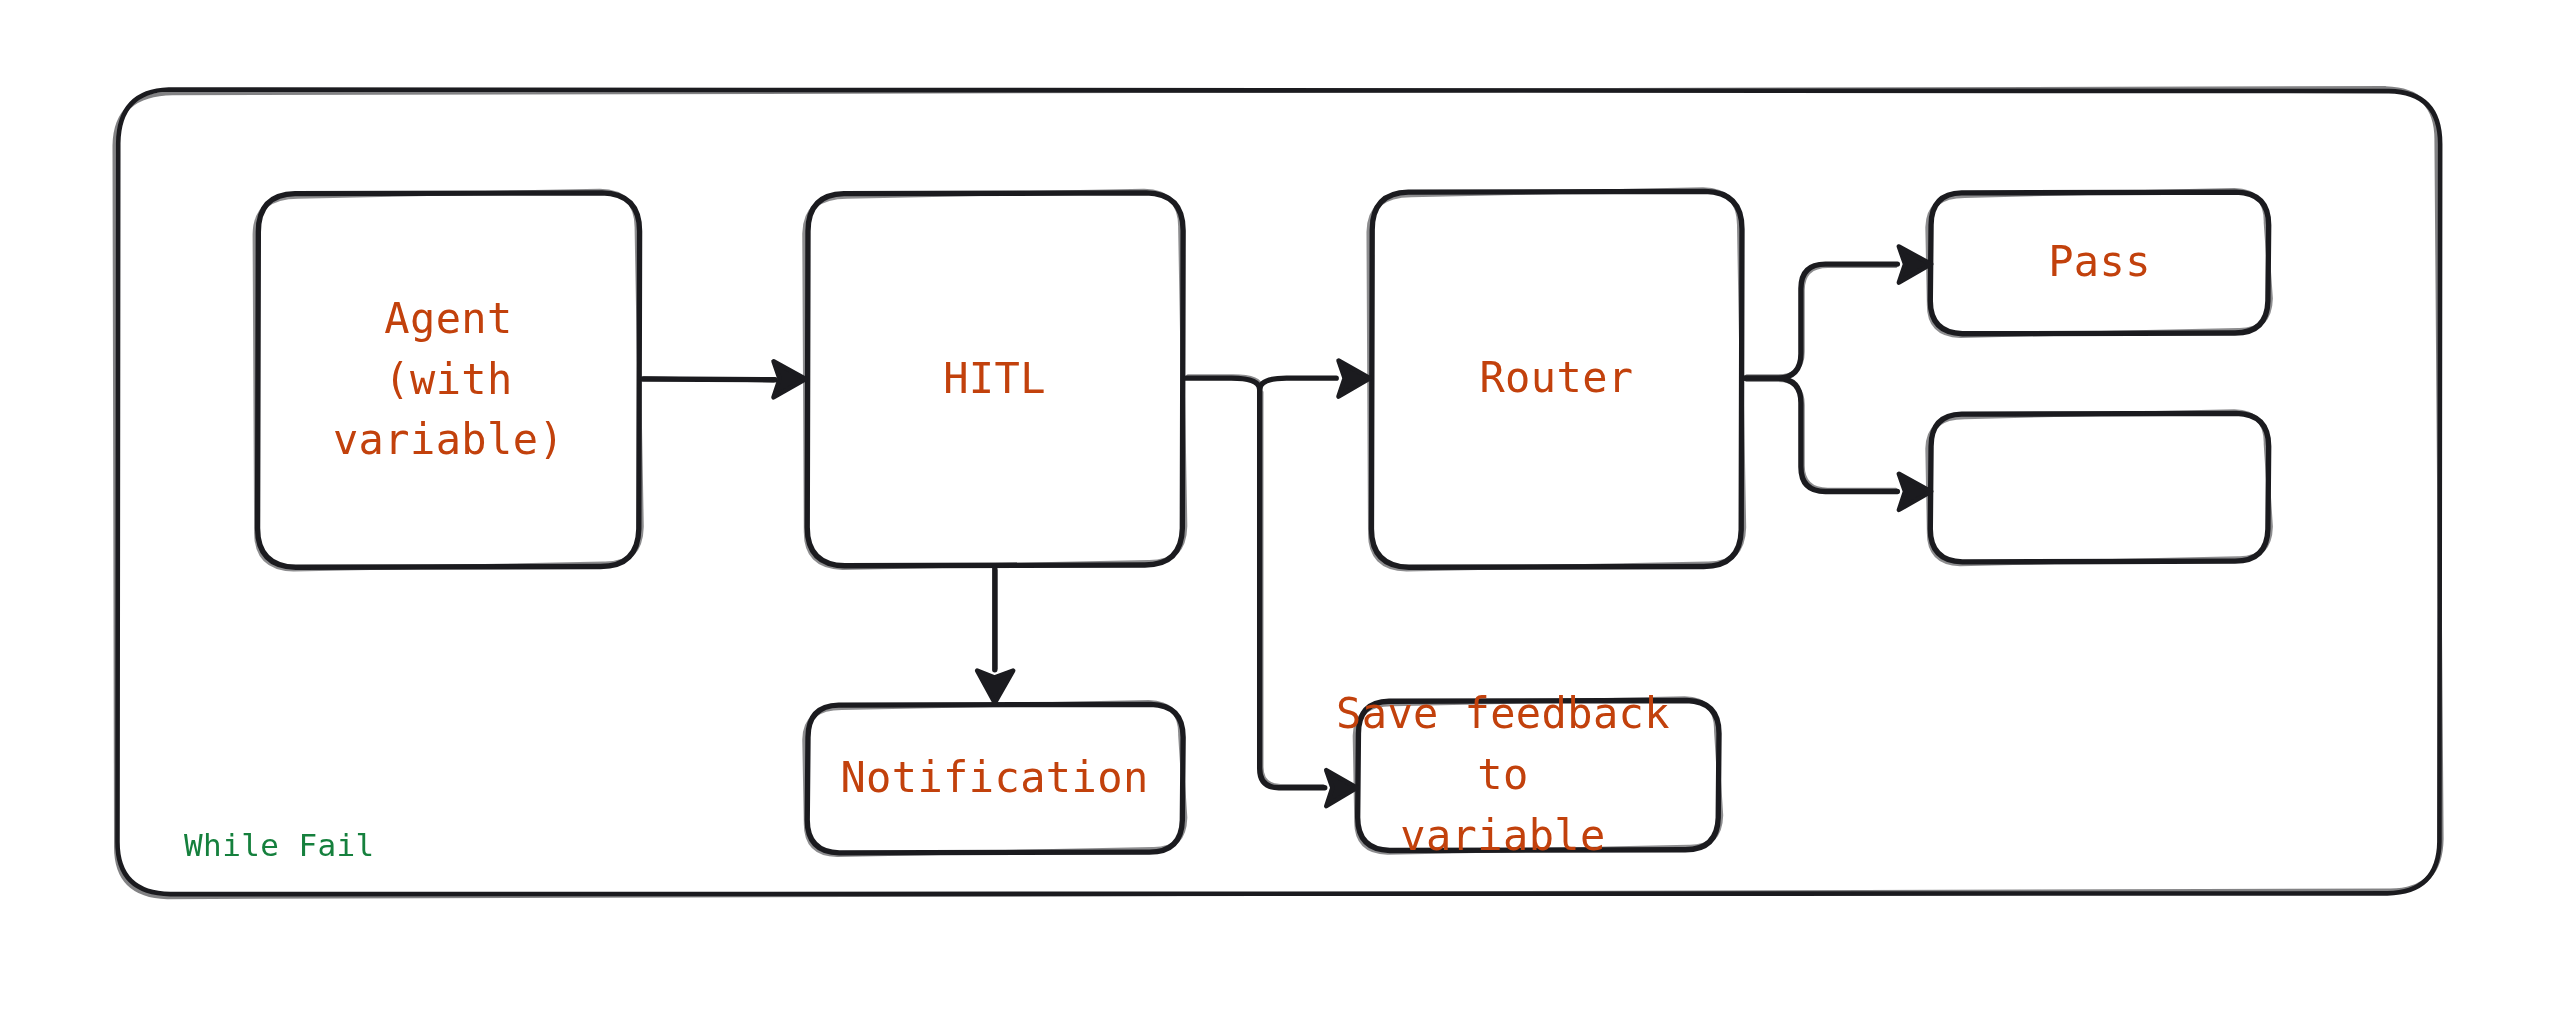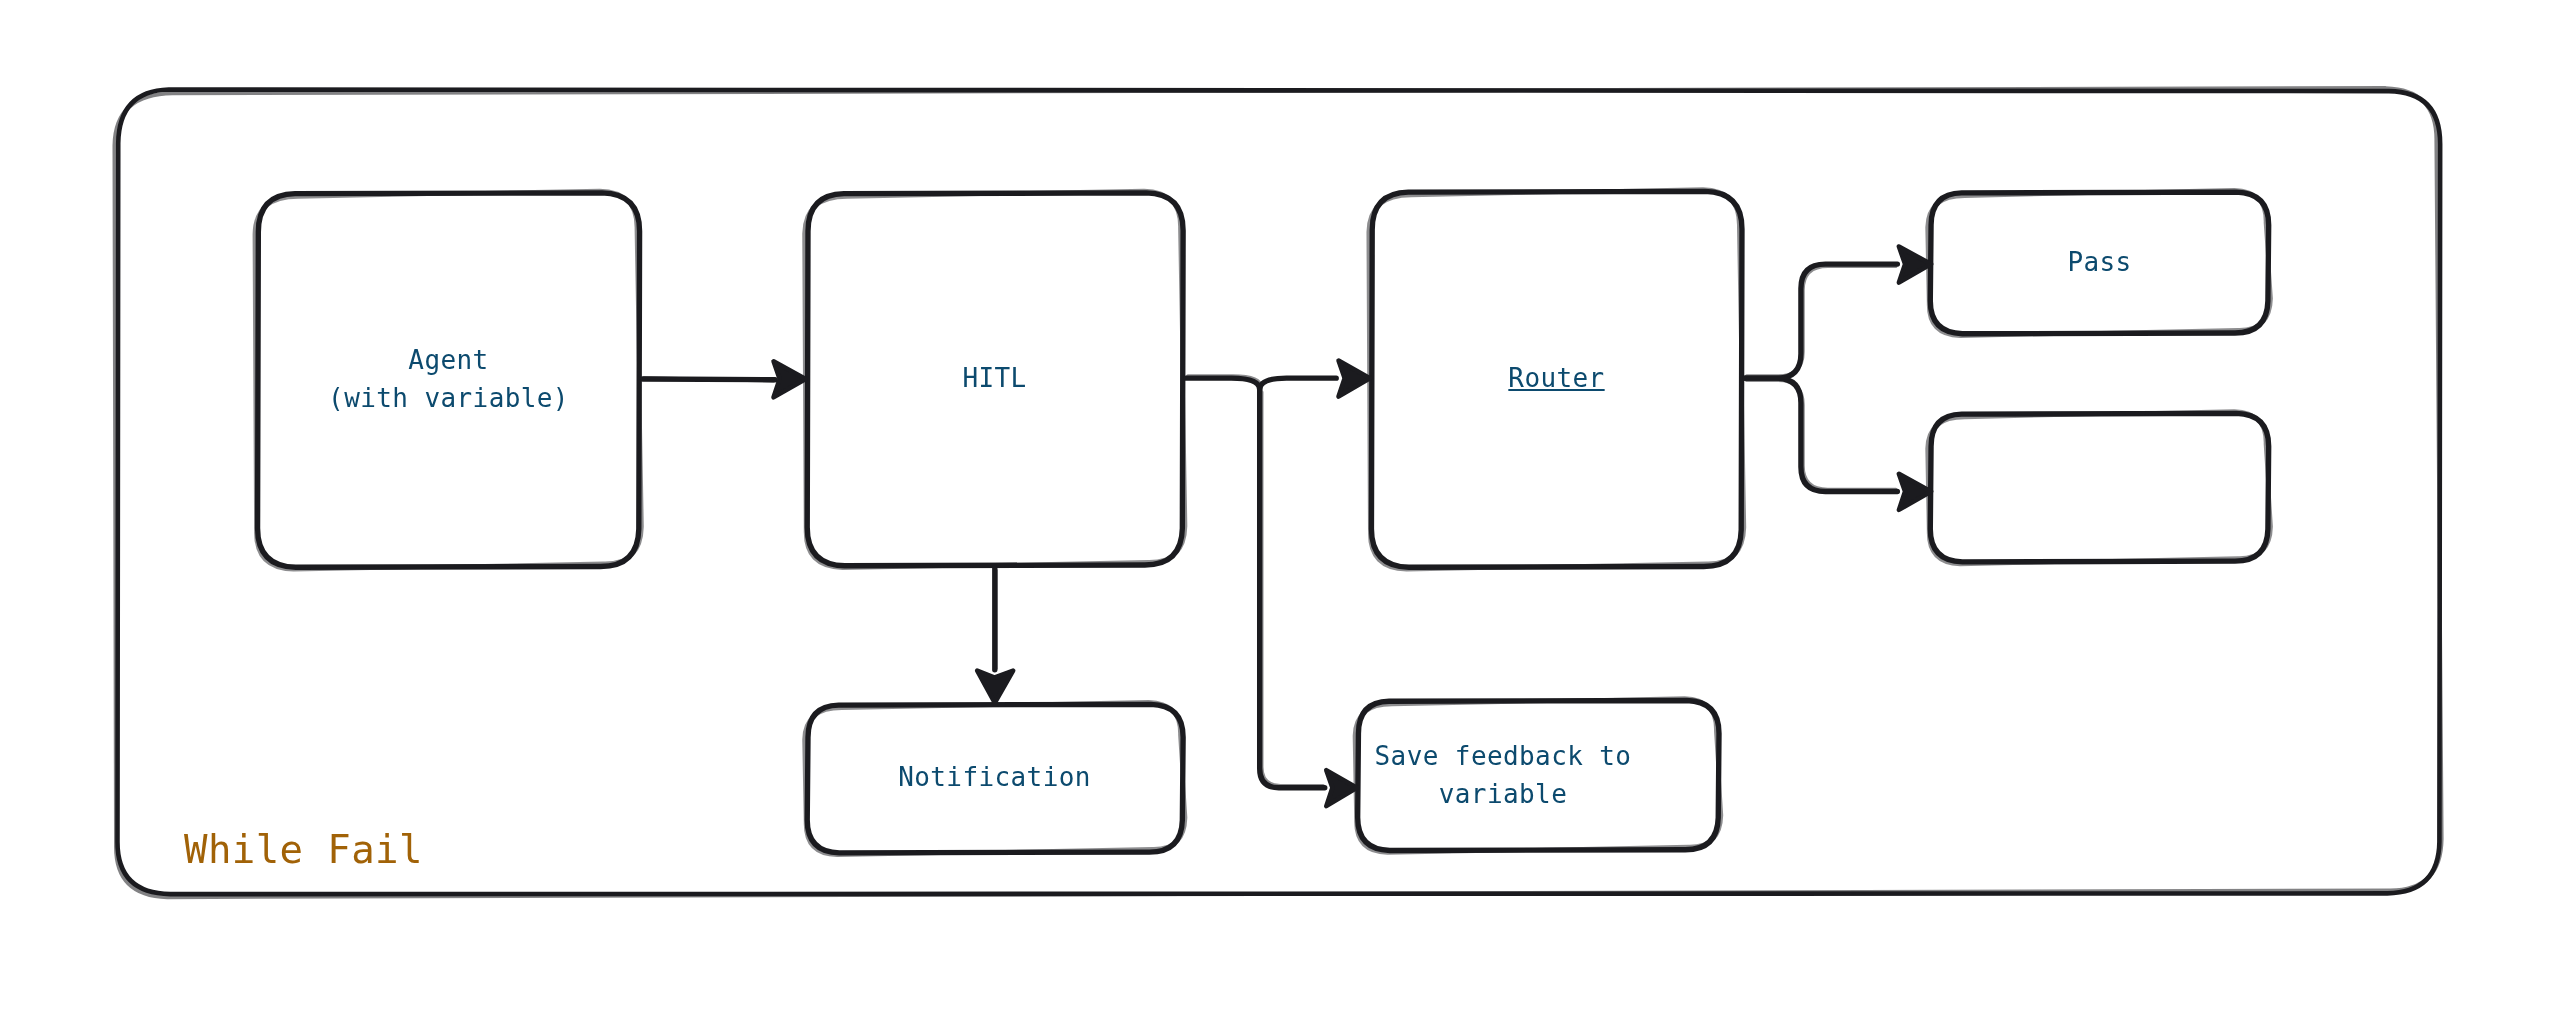--- a/index.html
+++ b/index.html
@@ -24,33 +24,33 @@
     top: 0;
     width: 2576px;
     height: 1009px;
   }
   .node-label {
     position: absolute;
     display: flex;
     align-items: center;
     justify-content: center;
     text-align: center;
-    color: #0c4a6e;
+    color: #c2410c;
     font-family: "DejaVu Sans Mono", "Liberation Mono", monospace;
-    font-size: 26px;
+    font-size: 42px;
     line-height: 1.45;
     letter-spacing: 0.4px;
     white-space: pre-line;
     pointer-events: none;
   }
   .group-label {
     position: absolute;
-    color: #a16207;
+    color: #15803d;
     font-family: "DejaVu Sans Mono", "Liberation Mono", monospace;
-    font-size: 39px;
+    font-size: 31px;
     letter-spacing: 0.4px;
     white-space: nowrap;
   }
 </style>
 </head>
 <body>
 
 <div id="stage">
 
   <svg id="sketch" viewBox="0 0 3364 1318" xmlns="http://www.w3.org/2000/svg" fill="none" stroke="#1b1b1f" stroke-linecap="round" stroke-linejoin="round">
@@ -147,21 +147,21 @@
       <path d="M 2480 619 L 2522 642 L 2480 666 L 2488 642 Z" fill="#1b1b1f" stroke="#1b1b1f" stroke-width="6"></path>
     </g>
 
   </svg>
 
   <div class="node-label" style="left:257px; top:193px; width:383px; height:374px;">Agent
 (with variable)</div>
 
   <div class="node-label" style="left:806px; top:193px; width:377px; height:372px;text-align:right;">HITL</div>
 
-  <div class="node-label" style="left:1371px; top:191px; width:371px; height:375px;text-decoration:underline;">Router</div>
+  <div class="node-label" style="left:1371px; top:191px; width:371px; height:375px;">Router</div>
 
   <div class="node-label" style="left:1930px; top:192px; width:339px; height:141px;">Pass</div>
 
 
   <div class="node-label" style="left:806px; top:704px; width:377px; height:148px;">Notification</div>
 
   <div class="node-label" style="left:1322px; top:701px; width:362px; height:149px;">Save feedback to
 variable</div>
 
   <div class="group-label" style="left:184px; top:827px;">While Fail</div>

